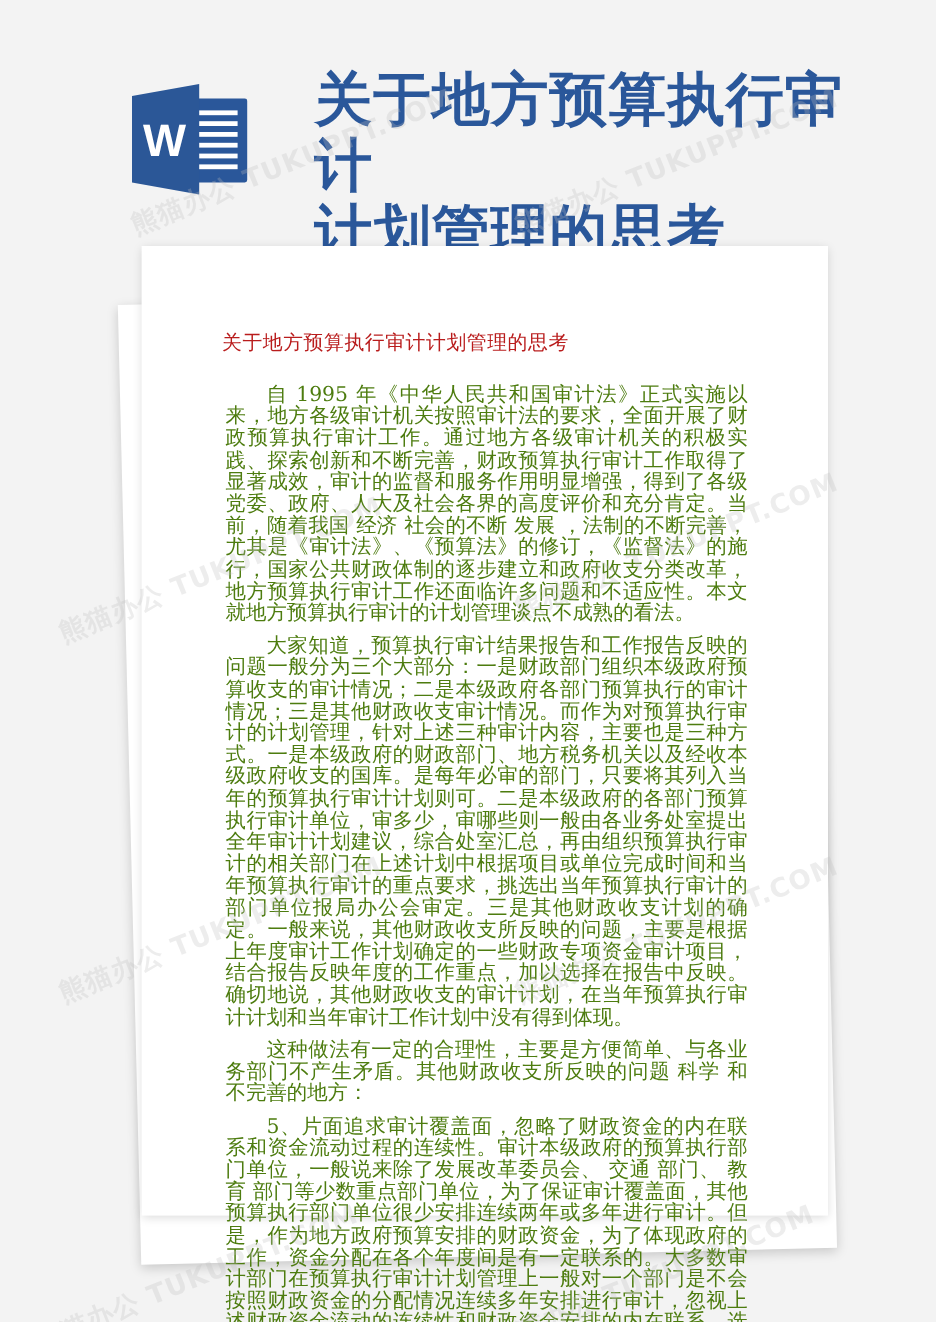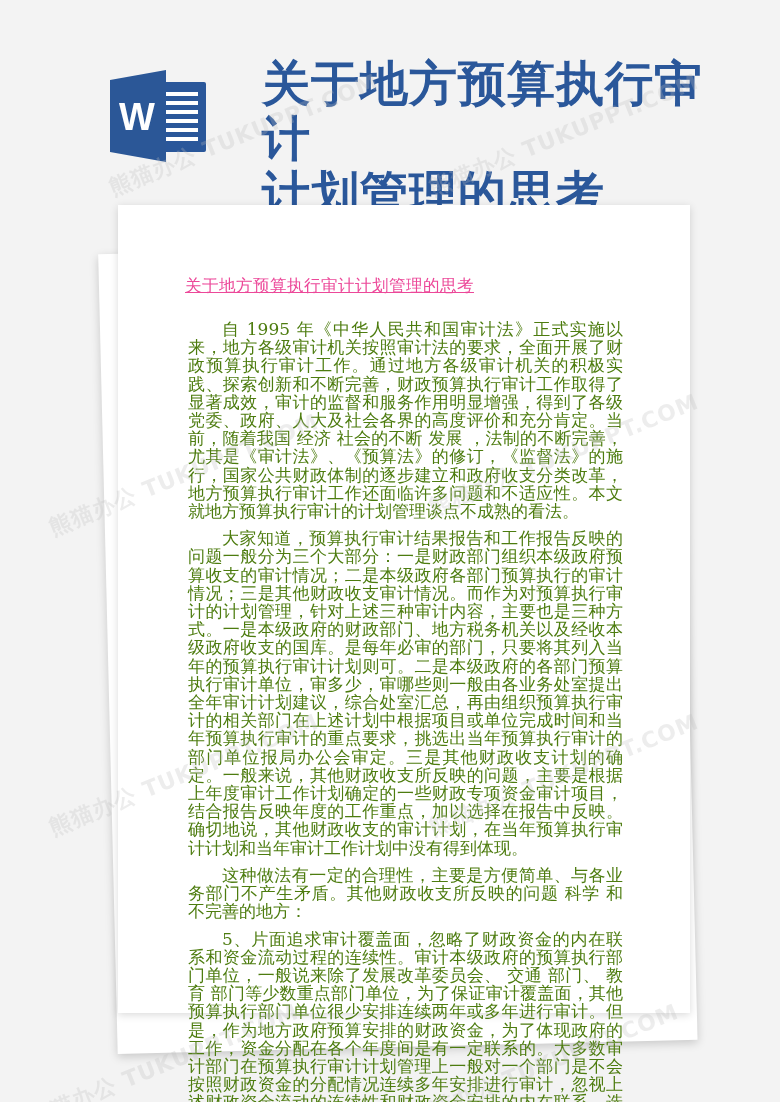--- a/index.html
+++ b/index.html
@@ -20,23 +20,22 @@
     position: absolute; left: 98px; top: 240px; width: 580px; height: 800px;
     background: #ffffff; transform: rotate(-1.4deg); transform-origin: 100% 0%;
     box-shadow: 0 3px 10px rgba(0,0,0,0.18);
   }
   .page {
     position: absolute; left: 118px; top: 205px; width: 572px; height: 808px;
     background: #ffffff; box-shadow: 0 2px 8px rgba(0,0,0,0.15);
   }
   .doc-title {
     position: absolute; left: 67px; top: 70px; margin: 0;
-    font-size: 16.5px; color: #ec4899; font-weight: normal; letter-spacing: 0.5px;
+    font-size: 16.5px; color: #b91c1c; font-weight: normal; letter-spacing: 0.5px;
     font-family: "DejaVu Sans", "Liberation Sans", sans-serif;
-    text-decoration: underline;
   }
   .body-text { position: absolute; left: 68px; top: 115px; width: 437px; }
   .para {
     margin: 0 0 9px 2px; font-size: 17px; line-height: 18.2px; color: #4d7c0f;
     text-indent: 2em; text-align: justify; text-justify: inter-character;
   }
   .watermark {
     position: absolute; color: rgba(190,190,190,0.28); font-size: 22px; font-weight: bold;
     transform: rotate(-22deg); white-space: nowrap; pointer-events: none;
     font-family: "DejaVu Sans", "Liberation Sans", sans-serif; letter-spacing: 1px;

